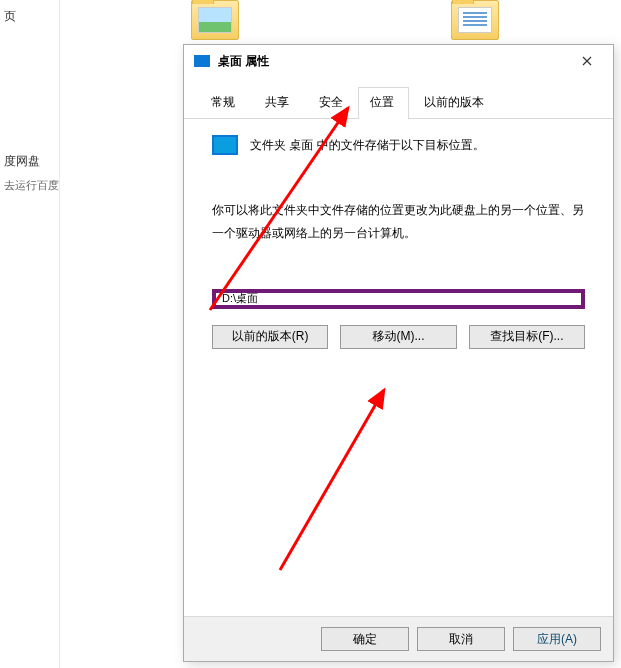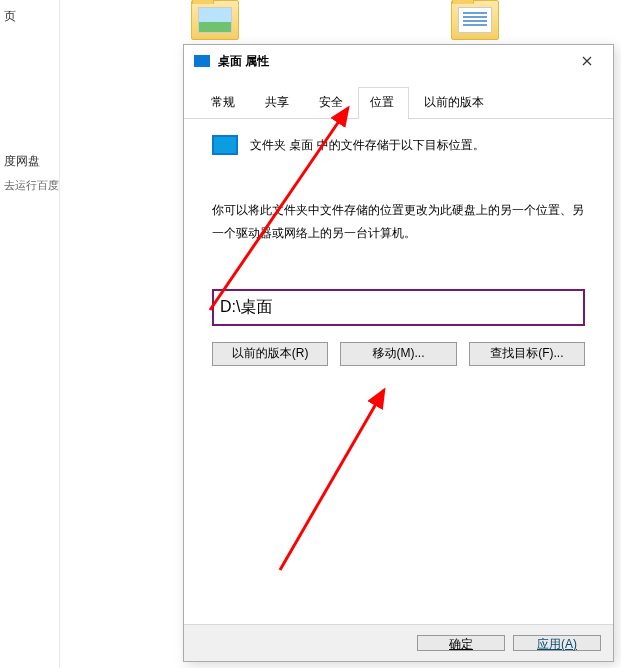--- a/index.html
+++ b/index.html
@@ -131,24 +131,24 @@
     width: 26px; height: 20px;
     background: #0a9de0;
     box-shadow: inset 0 0 0 2px #0a78d4;
   }
   .heading-row .txt { font-size: 12px; }
 
   .para { font-size: 12px; line-height: 1.9; margin-bottom: 44px; }
 
   .path-input {
     width: 100%;
-    height: 37px;
-    border: 2px solid #701a75;
+    height: 20px;
+    border: 4px solid #701a75;
     padding: 2px 6px;
-    font-size: 16px;
+    font-size: 11px;
     font-family: inherit;
     outline: none;
     background:#fff;
   }
 
   .btn-row { display:flex; gap:12px; margin-top: 16px; }
   .btn {
     flex: 1;
     height: 24px;
     border: 1px solid #999;
@@ -158,21 +158,21 @@
     cursor: default;
     padding: 0;
   }
 
   .dlg-footer {
     border-top: 1px solid #d9d9d9;
     background: #f0f0f0;
     padding: 10px 12px;
     display: flex; justify-content: flex-end; gap: 8px;
   }
-  .dlg-footer .btn { flex: 0 0 88px; height: 16px; text-decoration: underline; }
+  .dlg-footer .btn { flex: 0 0 88px; height: 24px; }
   .dlg-footer .btn.disabled { color:#0c4a6e; }
 
   
   .anno { position:absolute; left:0; top:0; width:621px; height:668px; pointer-events:none; }
 </style>
 </head>
 <body>
 
 <div class="bg-folder" style="left:180px; top:0px;">
   <div class="ficon">
@@ -227,20 +227,21 @@
 
     <div class="btn-row">
       <button class="btn">以前的版本(R)</button>
       <button class="btn">移动(M)...</button>
       <button class="btn">查找目标(F)...</button>
     </div>
   </div>
 
   <div class="dlg-footer">
     <button class="btn">确定</button>
+    <button class="btn">取消</button>
     <button class="btn disabled">应用(A)</button>
   </div>
 </div>
 
 <svg class="anno" width="621" height="668">
   <defs>
     <marker id="arrowhead" markerWidth="8" markerHeight="8" refX="6" refY="3" orient="auto">
       <polygon points="0 0, 7 3, 0 6" fill="#ff0000"></polygon>
     </marker>
   </defs>

